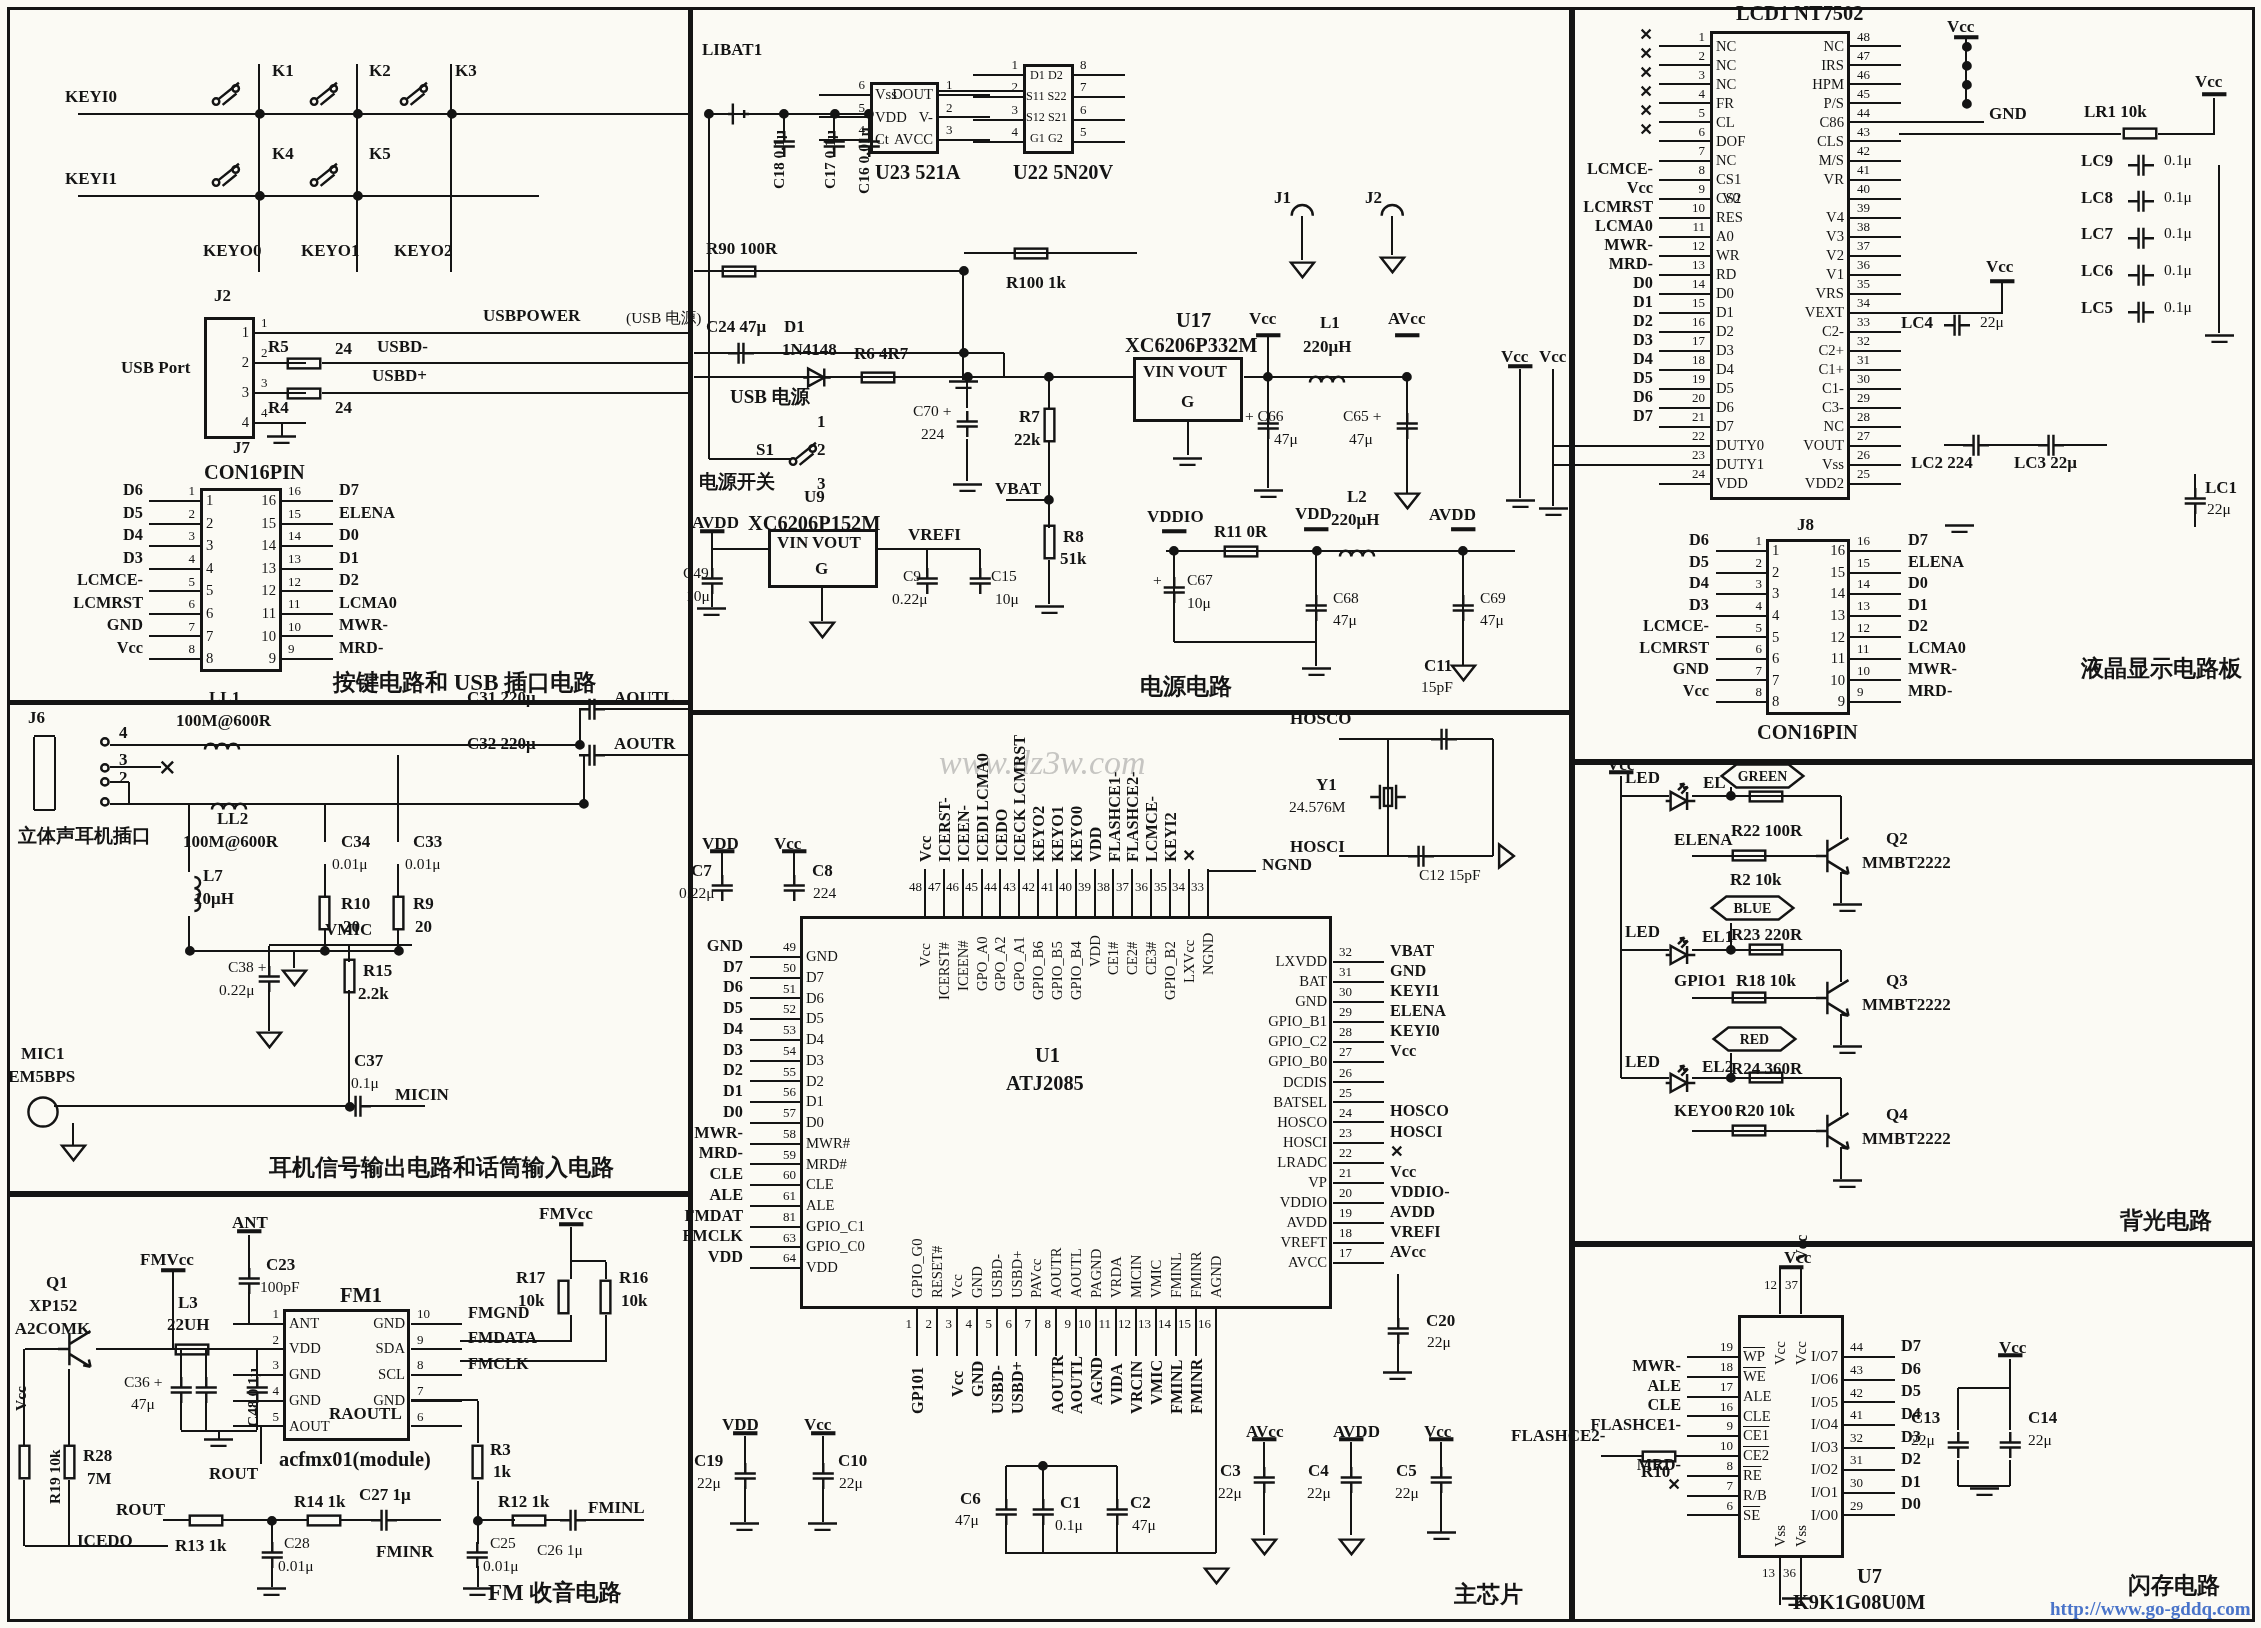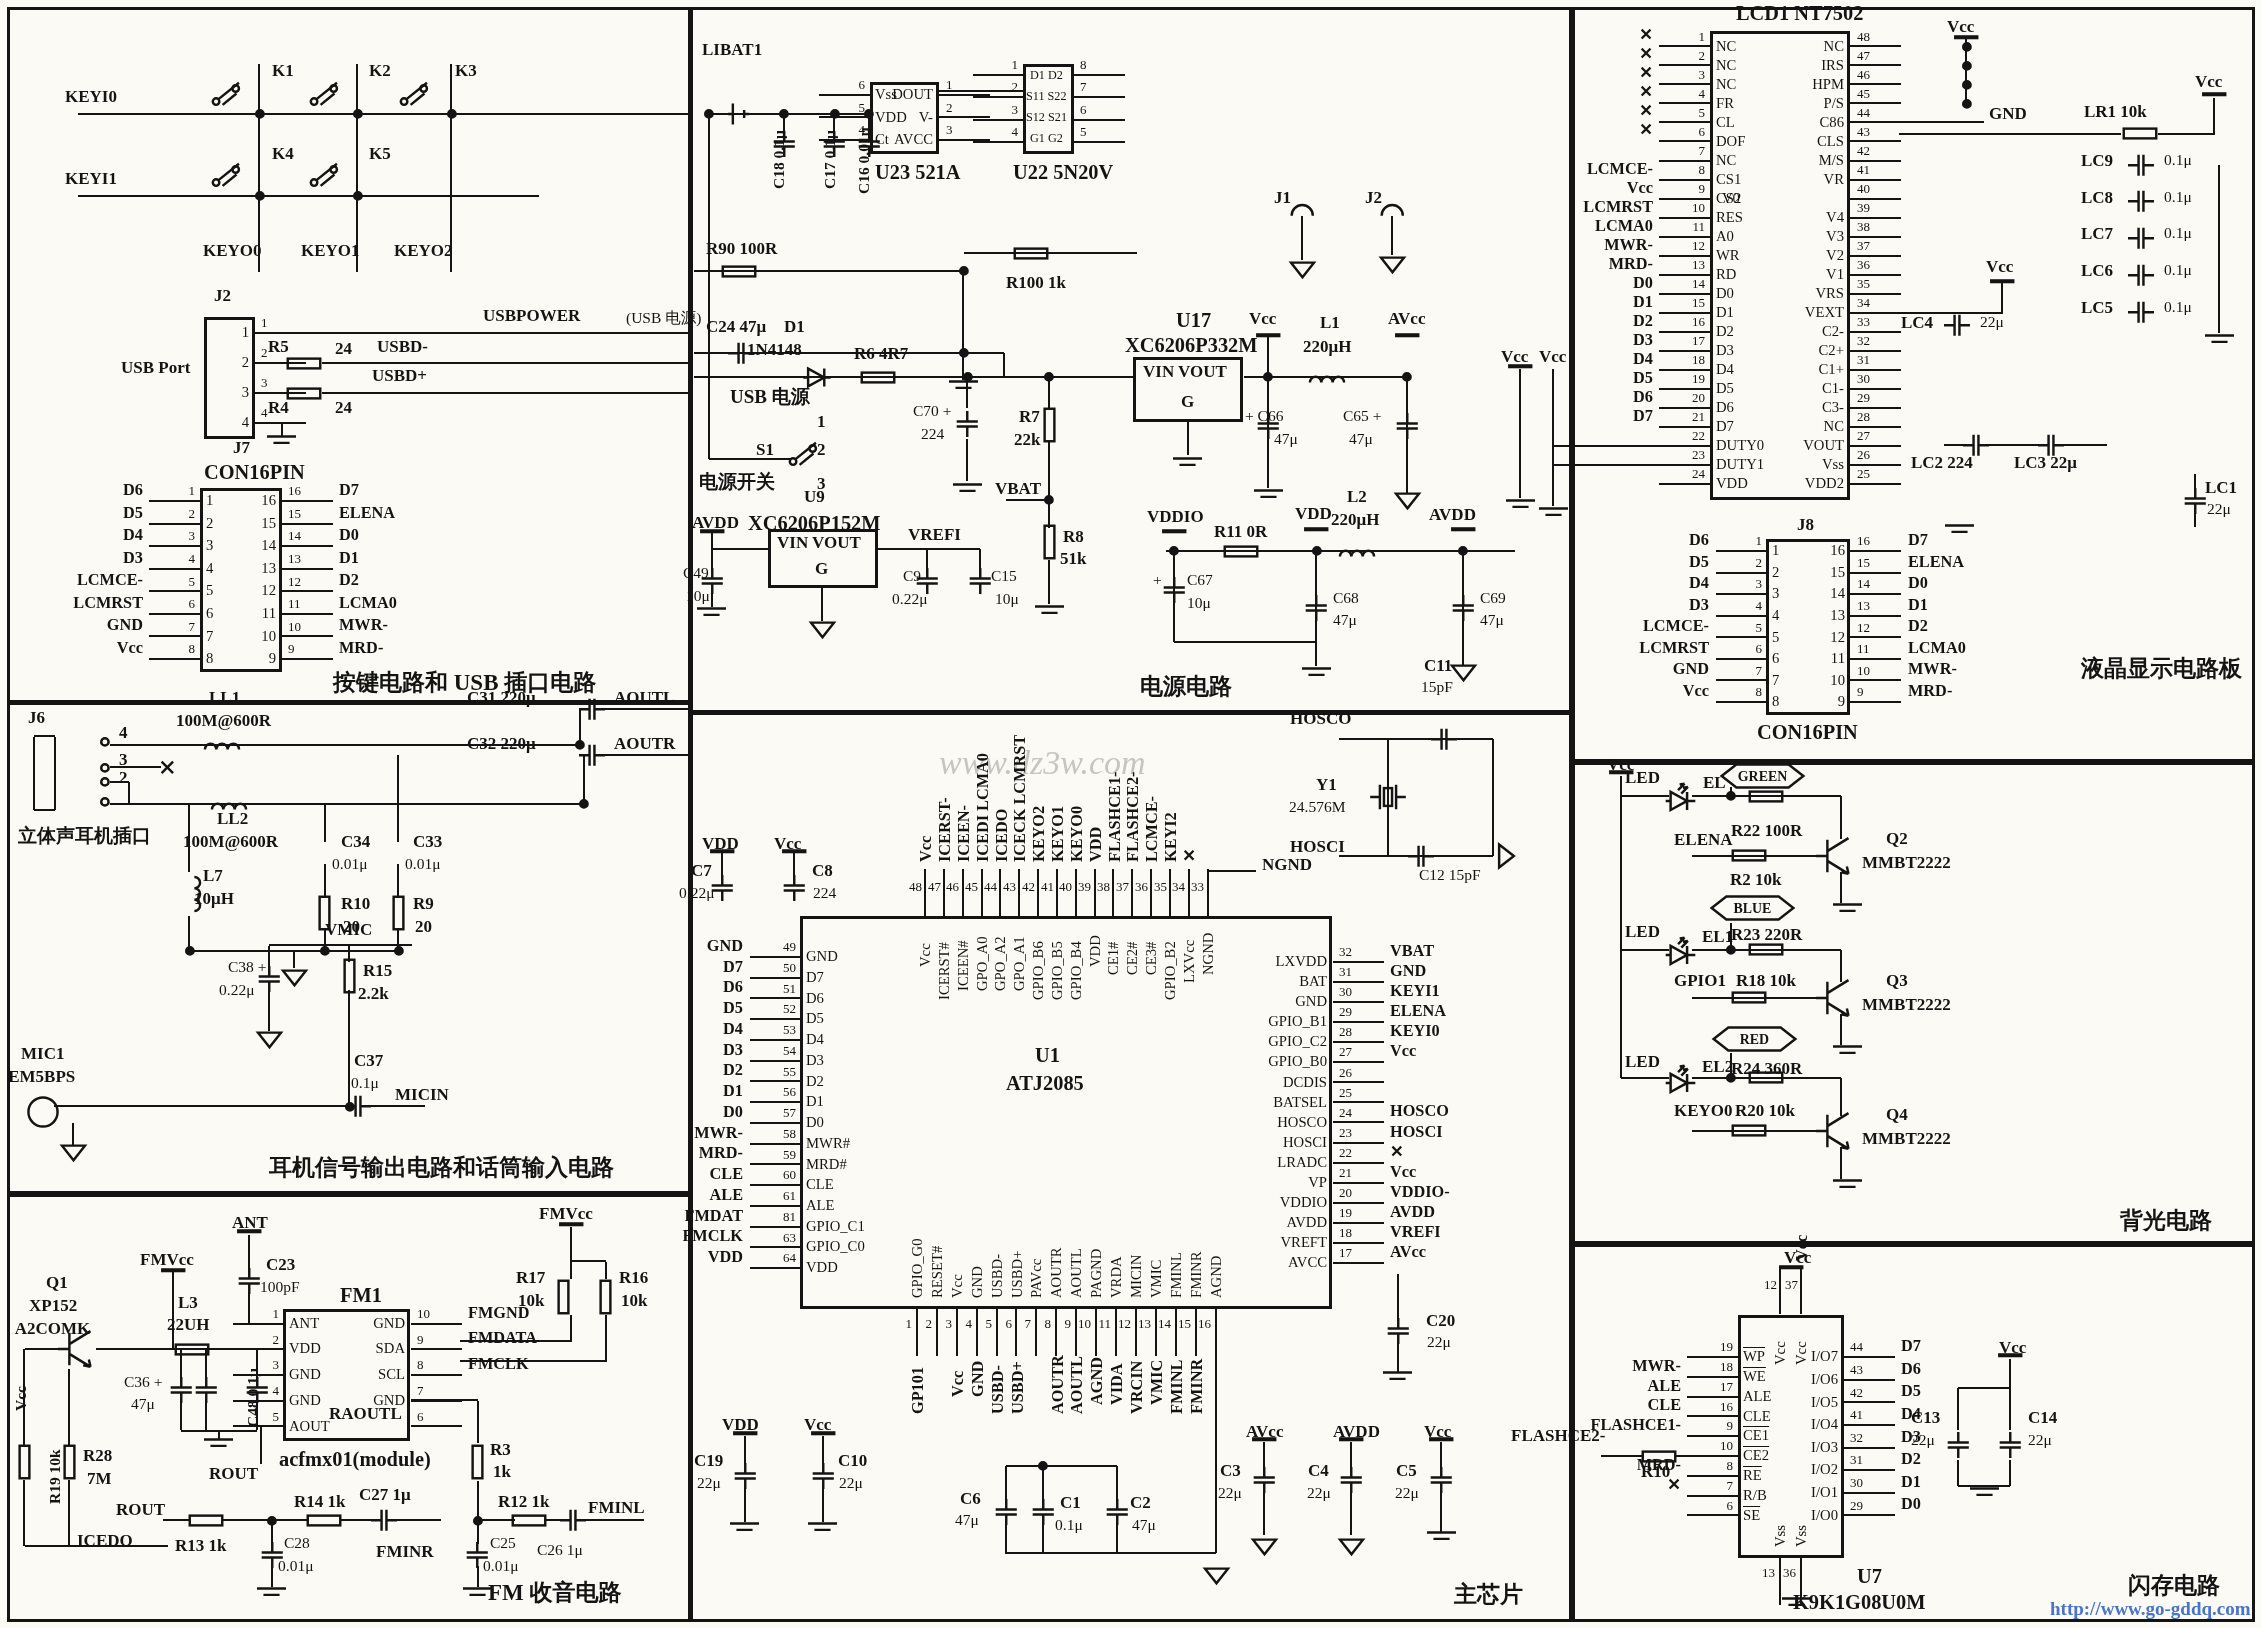--- a/index.html
+++ b/index.html
@@ -886,21 +886,21 @@
     <div class="lb r" style="left:822px;top:189px">C17 0.1μ</div>
     <div class="lb r" style="left:856px;top:194px">C16 0.01μ</div>
     <div class="lb big" style="left:875px;top:162px">U23 521A</div>
     <div class="lb big" style="left:1013px;top:162px">U22 5N20V</div>
     <div class="lb b" style="left:1274px;top:189px">J1</div>
     <div class="lb b" style="left:1365px;top:189px">J2</div>
     <div class="lb b" style="left:706px;top:240px">R90 100R</div>
     <div class="lb b" style="left:706px;top:318px">C24 47μ</div>
     <div class="lb b" style="left:1006px;top:274px">R100 1k</div>
     <div class="lb b" style="left:784px;top:318px">D1</div>
-    <div class="lb b" style="left:747px;top:341px">1N4148</div>
+    <div class="lb b" style="left:782px;top:341px">1N4148</div>
     <div class="lb b" style="left:854px;top:345px">R6 4R7</div>
     <div class="lb cn2" style="left:730px;top:387px">USB 电源</div>
     <div class="lb b" style="left:756px;top:441px">S1</div>
     <div class="lb b" style="left:817px;top:413px">1</div>
     <div class="lb b" style="left:817px;top:441px">2</div>
     <div class="lb b" style="left:817px;top:475px">3</div>
     <div class="lb cn2" style="left:699px;top:472px">电源开关</div>
     <div class="lb b" style="left:804px;top:488px">U9</div>
     <div class="lb b" style="left:692px;top:514px">AVDD</div>
     <div class="lb big" style="left:748px;top:513px">XC6206P152M</div>

